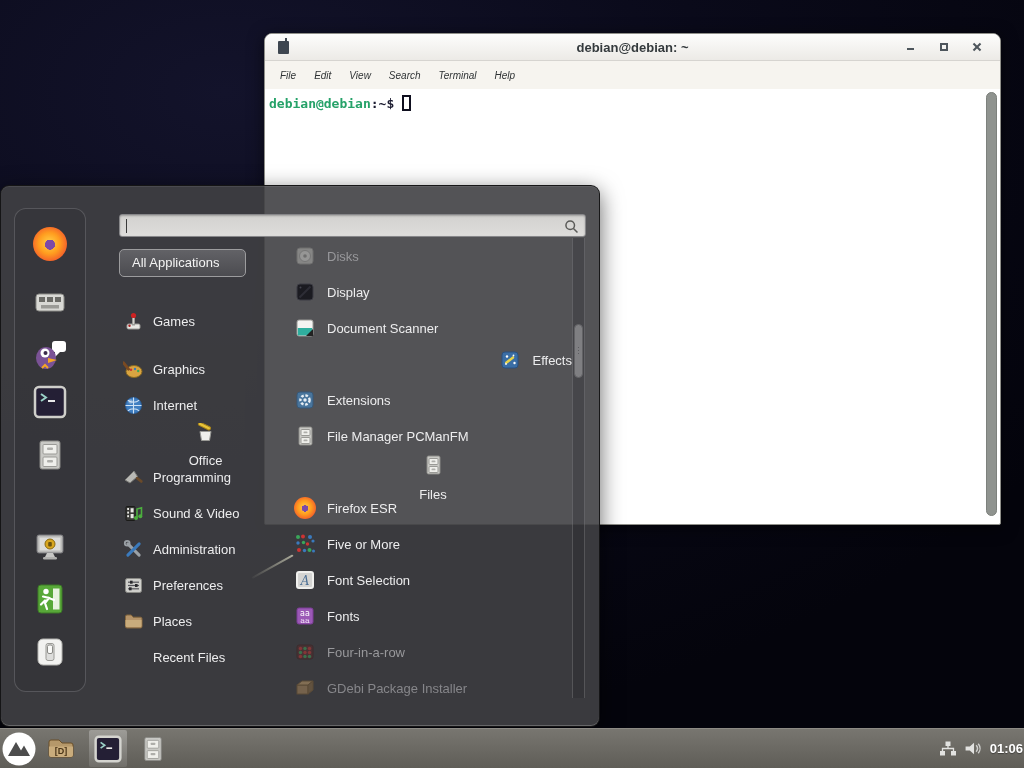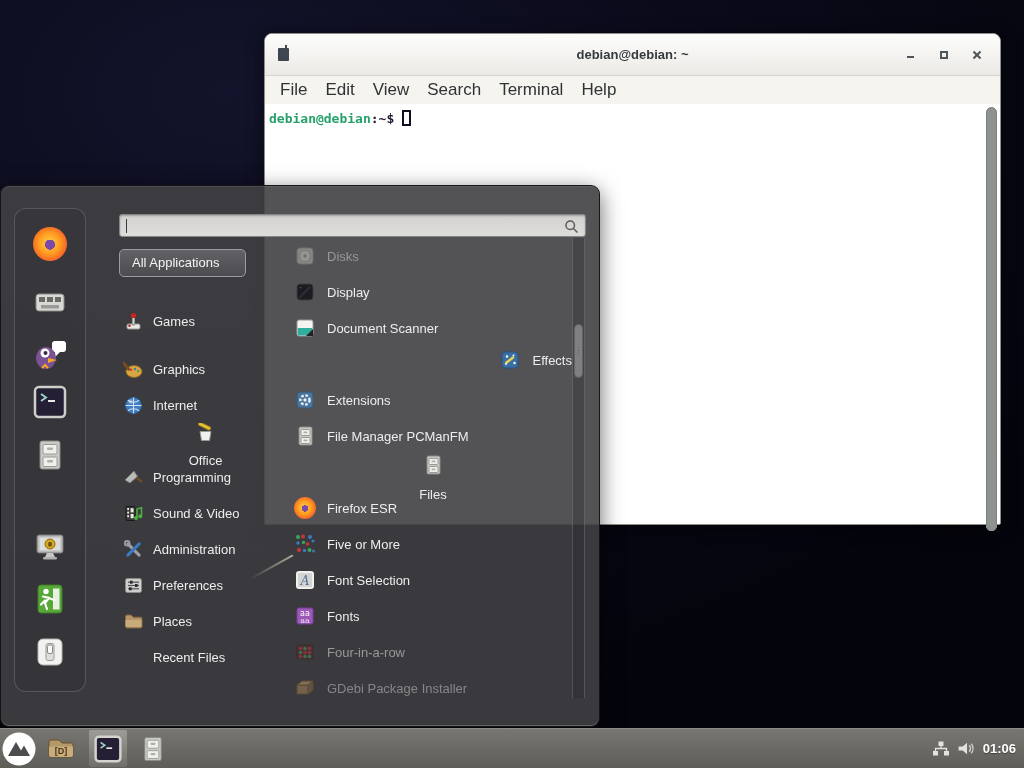--- a/index.html
+++ b/index.html
@@ -10,36 +10,36 @@
     background: radial-gradient(ellipse 1000px 650px at 22% 12%, #13132b 0%, #0a0a1a 48%, #04040c 100%);
   }
 
   
   .terminal-window {
     position:absolute; left:264px; top:33px; width:737px; height:492px;
     background:#ffffff; border:1px solid #8f8f89; border-radius:8px 8px 2px 2px;
     box-shadow:0 3px 16px rgba(0,0,0,.55); z-index:1;
   }
   .titlebar {
-    height:42px; background:linear-gradient(#fdfdfc,#eceae6);
+    height:27px; background:linear-gradient(#fdfdfc,#eceae6);
     border-bottom:1px solid #d6d4d0; border-radius:7px 7px 0 0;
     display:flex; align-items:center; position:relative;
   }
   .titlebar-title { position:absolute; left:0; right:0; text-align:center; font-weight:bold; font-size:13px; color:#343a3d; }
   .titlebar-appicon { margin-left:13px; width:11px; height:13px; background:#3e4650; border-radius:1px; position:relative; z-index:1; }
   .titlebar-appicon::after { content:""; position:absolute; left:7px; top:-3px; width:2px; height:4px; background:#3e4650; }
   .win-controls { margin-left:auto; display:flex; gap:23px; padding-right:18px; z-index:1; align-items:center; }
   .ctrl { width:10px; height:10px; position:relative; cursor:default; }
   .ctrl-min::after { content:""; position:absolute; left:1px; bottom:2px; width:7px; height:2px; background:#4e565c; }
   .ctrl-max::after { content:""; position:absolute; inset:1px; border:2px solid #4e565c; }
   .ctrl-close::before,.ctrl-close::after { content:""; position:absolute; left:0; top:4px; width:10px; height:2px; background:#4e565c; }
   .ctrl-close::before { transform:rotate(45deg); }
   .ctrl-close::after  { transform:rotate(-45deg); }
 
-  .menubar { height:28px; background:#f6f4ef; display:flex; align-items:center; padding-left:6px; font-size:17px; color:#2f3335; }
+  .menubar { height:28px; background:#f6f4ef; display:flex; align-items:center; padding-left:6px; font-size:10px; color:#2f3335;font-style:italic; }
   .menubar span { padding:4px 9px; }
 
   .term-body { position:relative; height:433px; padding:6px 2px 0 4px;
     font-family:"DejaVu Sans Mono","Liberation Mono",monospace; font-weight:bold; font-size:13px; }
   .prompt-user { color:#26a269; }
   .prompt-rest { color:#1b1b30; }
   .term-cursor { display:inline-block; width:9px; height:16px; border:2px solid #0f0f1f; margin-left:8px; vertical-align:-3px; }
   .term-scrollbar { position:absolute; top:3px; right:3px; bottom:6px; width:11px; background:#f0efec; border-radius:6px; }
   .term-scroll-thumb { position:absolute; inset:0; background:#8f938f; border:1px solid #7d817d; border-radius:6px; }
 
@@ -109,21 +109,21 @@
     background:linear-gradient(#787670,#5f5d57); border-top:1px solid #8d8b85;
     display:flex; align-items:center; z-index:20; }
   .menu-btn { width:34px; height:34px; margin-left:2px; flex:none; cursor:pointer; }
   .task-folder { margin-left:10px; position:relative; width:30px; height:30px; flex:none; }
   .folder-badge { position:absolute; left:0; right:0; top:12px; text-align:center;
     font-size:9px; font-weight:bold; color:#4a3518; }
   .task-term-btn { margin-left:13px; width:38px; height:37px; flex:none;
     background:linear-gradient(rgba(255,255,255,.28),rgba(255,255,255,.10));
     border-radius:2px; display:flex; align-items:center; justify-content:center; }
   .task-cabinet { margin-left:12px; width:28px; height:28px; flex:none; }
-  .tray { margin-left:auto; display:flex; align-items:center; gap:7px; padding-right:8px;justify-content:center; }
+  .tray { margin-left:auto; display:flex; align-items:center; gap:7px; padding-right:1px;justify-content:center; }
   .clock { font-weight:bold; color:#ffffff; font-size:13px; text-shadow:0 1px 1px rgba(0,0,0,.4); }
 </style>
 </head>
 <body>
 
 <div class="terminal-window">
   <div class="titlebar">
     <div class="titlebar-appicon"></div>
     <div class="titlebar-title">debian@debian: ~</div>
     <div class="win-controls">

